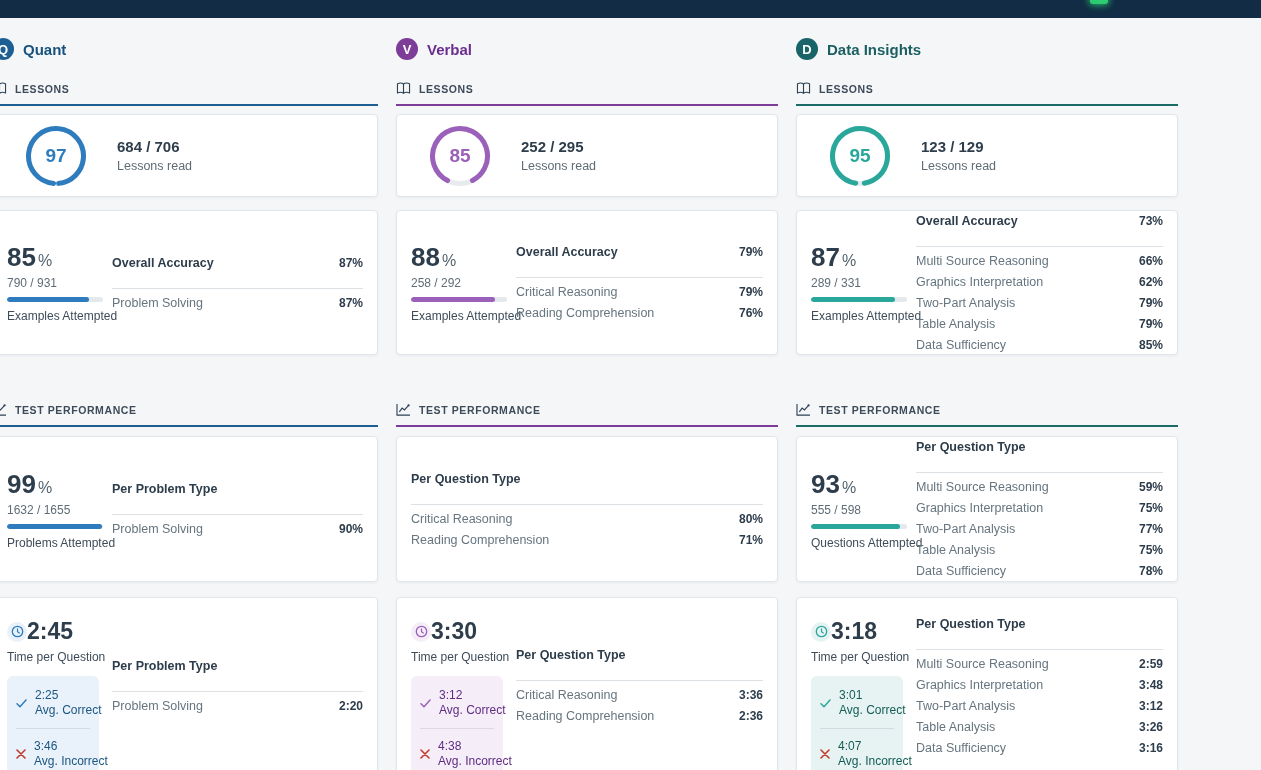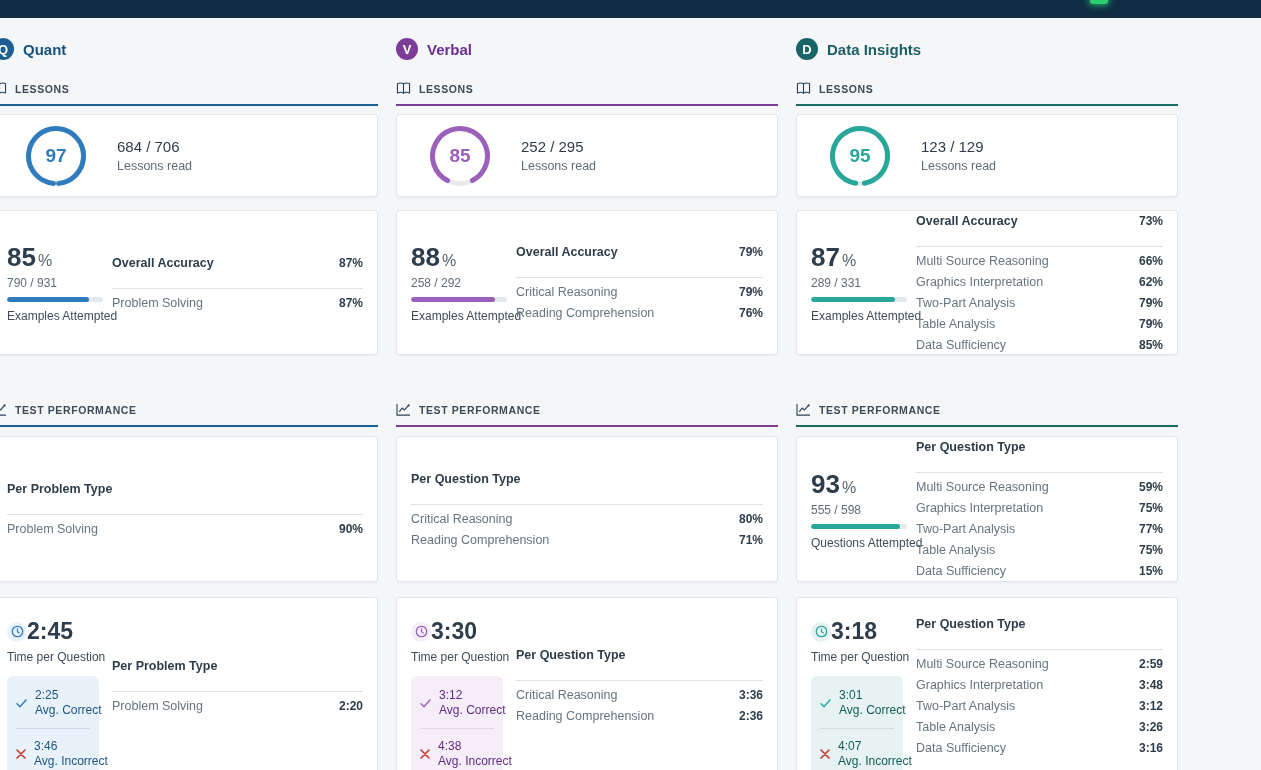--- a/index.html
+++ b/index.html
@@ -29,21 +29,21 @@
 
   .card{background:#fff;border:1px solid #e1e6eb;border-radius:4px;
     box-shadow:0 1px 3px rgba(20,40,60,.05);box-sizing:border-box;}
 
   .lessons-card{margin-top:8px;height:83px;display:flex;align-items:center;padding:0 14px;}
   .ring-wrap{margin-left:18px;position:relative;width:62px;height:62px;flex:none;}
   .ring-wrap svg{display:block;}
   .ring-num{position:absolute;inset:0;display:flex;align-items:center;justify-content:center;
     font-size:19px;font-weight:bold;color:var(--accent);}
   .lessons-text{margin-left:30px;}
-  .lessons-fraction{font-size:15px;font-weight:normal;color:#2e3d4b;}
+  .lessons-fraction{font-size:15px;font-weight:bold;color:#2e3d4b;}
   .lessons-caption{font-size:12.5px;color:#5f6c76;margin-top:4px;}
 
   .stat-card{margin-top:13px;height:145px;display:flex;align-items:center;padding:0 14px;}
   .test-card{margin-top:9px;height:146px;}
   .stat-left{width:105px;flex:none;}
   .stat-pct{font-size:26px;font-weight:bold;color:#2e3d4b;white-space:nowrap;}
   .stat-unit{font-size:16px;font-weight:normal;color:#54646e;margin-left:2px;}
   .stat-fraction{font-size:12px;color:#5f6c76;margin-top:3px;white-space:nowrap;}
   .stat-bar{height:5px;width:96px;background:#e4e9ed;border-radius:3px;margin:7px 0 7px;overflow:hidden;}
   .stat-bar-fill{height:100%;border-radius:3px;background:var(--accent);}
@@ -137,20 +137,28 @@
         <svg width="15" height="13" viewBox="0 0 16 14" fill="none" stroke="currentColor" stroke-width="1.2">
           <path d="M1 1 V13 H15"></path>
           <path d="M3.5 9.5 L6.5 5.5 L9 7.5 L13.5 2.5"></path>
           <circle cx="13.5" cy="2.5" r="1.2" fill="currentColor" stroke="none"></circle>
         </svg>
       </span>
       <span>TEST PERFORMANCE</span>
     </div>
 
     <div class="card stat-card test-card">
+      <div class="stat-left">
+        <div class="stat-pct"><span>99</span><span class="stat-unit">%</span></div>
+        <div class="stat-fraction">1632 / 1655</div>
+        <div class="stat-bar">
+            <div class="stat-bar-fill" style="width: 99%;"></div>
+          </div>
+        <div class="stat-attempted">Problems Attempted</div>
+      </div>
       <div class="table">
         <div class="t-head">
           <span>Per Problem Type</span>
           <span class="t-head-value"></span>
         </div>
         <div>
   <div class="t-row">
     <span class="row-label">Problem Solving</span>
     <span class="row-value">90%</span>
   </div>
@@ -472,21 +480,21 @@
     <span class="row-value">77%</span>
   </div>
 
   <div class="t-row">
     <span class="row-label">Table Analysis</span>
     <span class="row-value">75%</span>
   </div>
 
   <div class="t-row">
     <span class="row-label">Data Sufficiency</span>
-    <span class="row-value">15%</span>
+    <span class="row-value">78%</span>
   </div>
 </div>
       </div>
     </div>
 
     <div class="card time-card">
       <div class="time-left">
         <div class="time-head">
           <span class="clock-badge">
             <svg width="13" height="13" viewBox="0 0 14 14">

